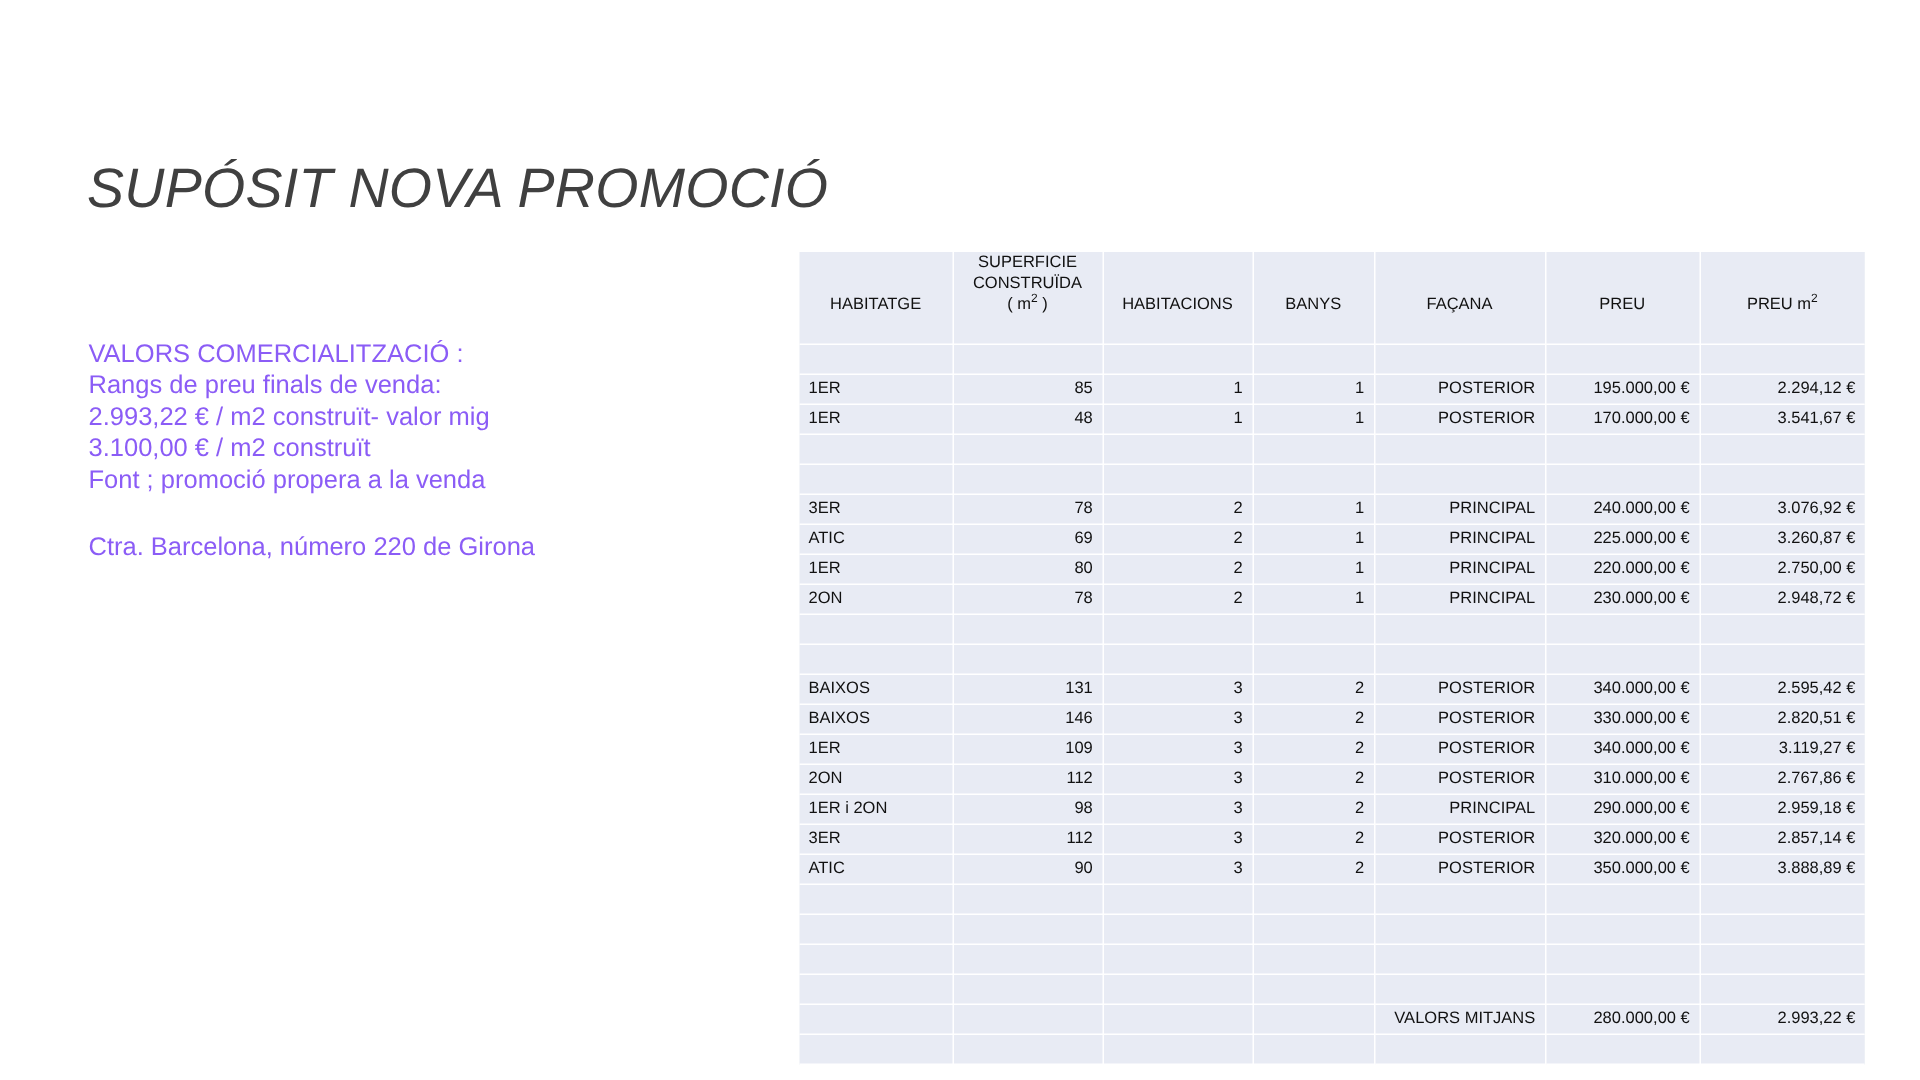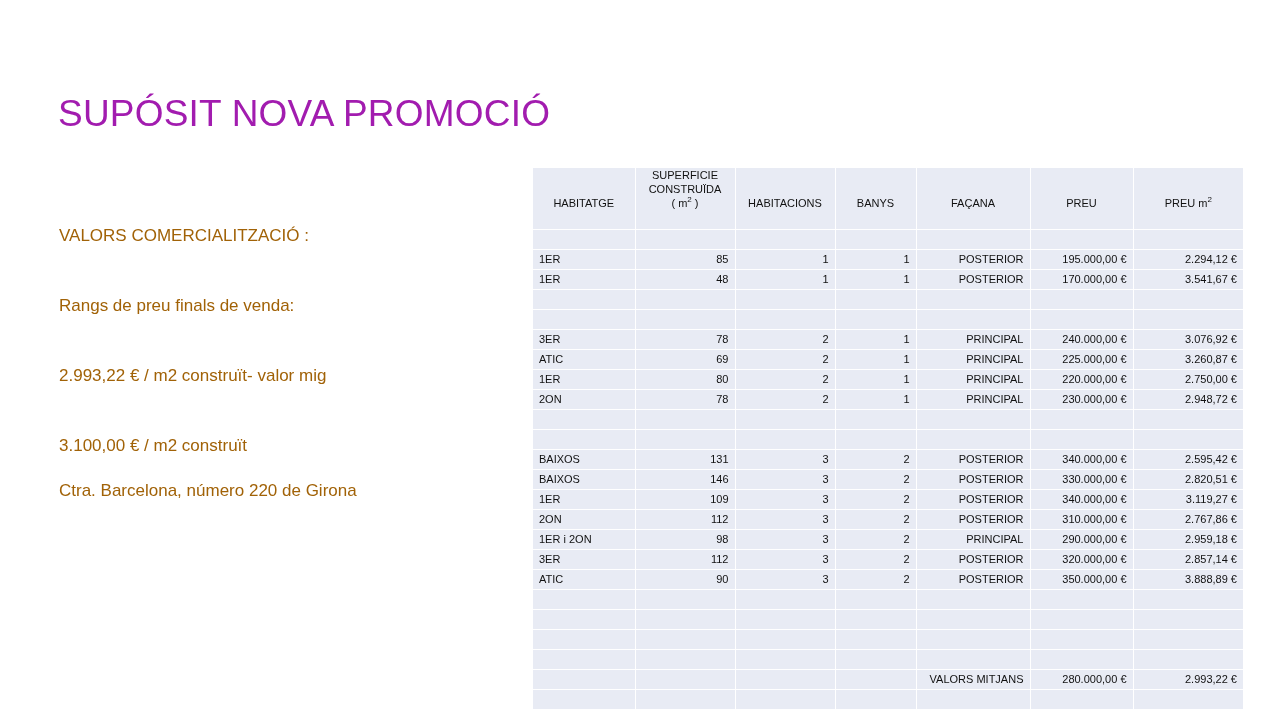--- a/index.html
+++ b/index.html
@@ -13,43 +13,44 @@
     position: relative;
     overflow: hidden;
     font-family: "Liberation Sans", sans-serif;
     color: #000000;
   }
 
   
   #slide-title {
     position: absolute;
     left: 58px;
-    top: 92px;
+    top: 104px;
     font-size: 37px;
     line-height: 44px;
     letter-spacing: 0.2px;
-    color: #a21caf;
+    color: #404040;
     font-weight: 400;
     white-space: nowrap;
+    font-style: italic;
   }
 
   
   #body-text {
     position: absolute;
     left: 59px;
     top: 225px;
     width: 450px;
   }
   .body-line {
     font-size: 17px;
     line-height: 21px;
-    color: #a16207;
+    color: #8b5cf6;
     white-space: nowrap;
   }
-  .body-line.gap-lg { margin-top: 49px; }
+  .body-line.gap-lg { }
   .body-line.gap-sm { margin-top: 24px; }
 
   
   #price-table-wrap {
     position: absolute;
     left: 533px;
     top: 168px;
     width: 710px;
   }
   table.price-table {
@@ -111,20 +112,21 @@
 </head>
 <body>
 
 <div id="slide-title">SUPÓSIT NOVA PROMOCIÓ</div>
 
 <div id="body-text">
   <div class="body-line">VALORS COMERCIALITZACIÓ  :</div>
   <div class="body-line gap-lg">Rangs de preu finals de venda:</div>
   <div class="body-line gap-lg">2.993,22 € / m2 construït- valor mig</div>
   <div class="body-line gap-lg">3.100,00 € / m2 construït</div>
+  <div class="body-line gap-lg">Font ; promoció propera a la venda</div>
   <div class="body-line gap-sm">Ctra. Barcelona, número 220 de Girona</div>
 </div>
 
 <div id="price-table-wrap">
   <table class="price-table">
     <colgroup>
       <col class="c-habitatge">
         <col class="c-superficie">
         <col class="c-habitacions">
       <col class="c-banys">

